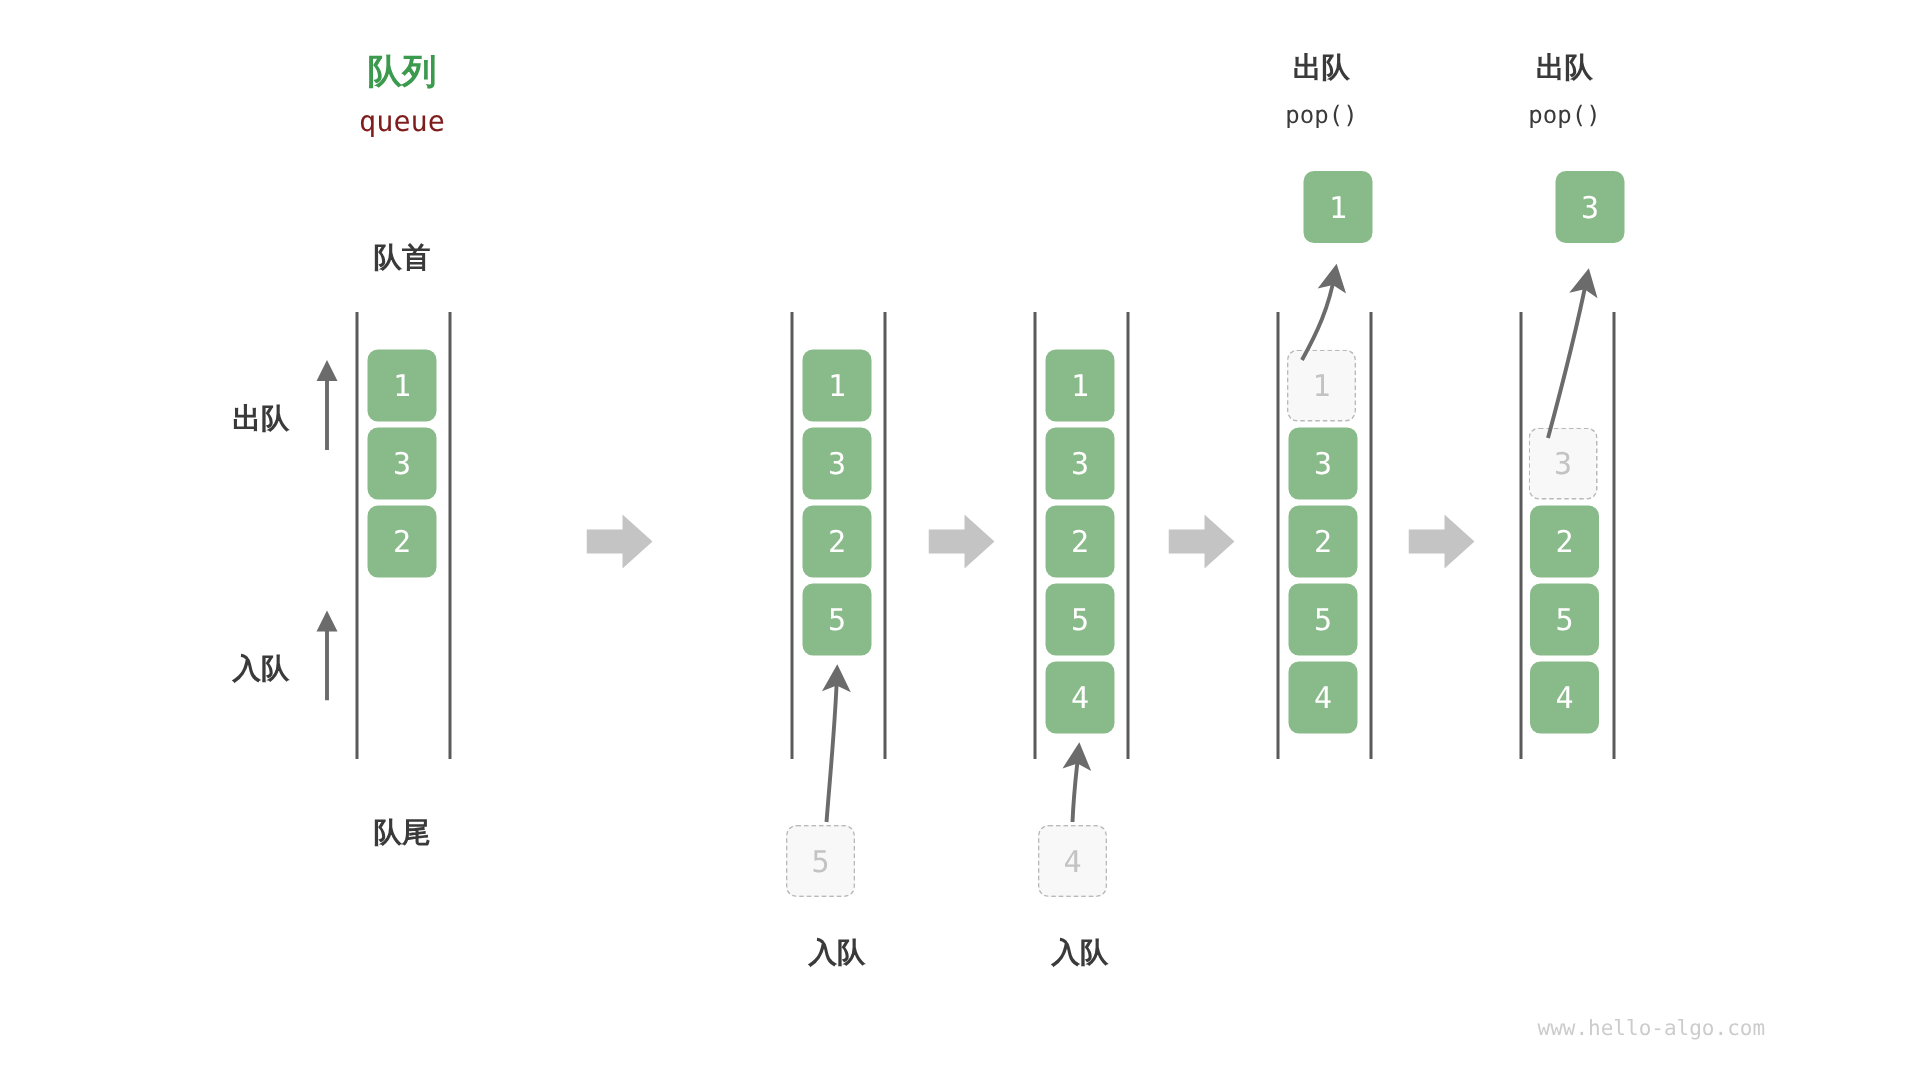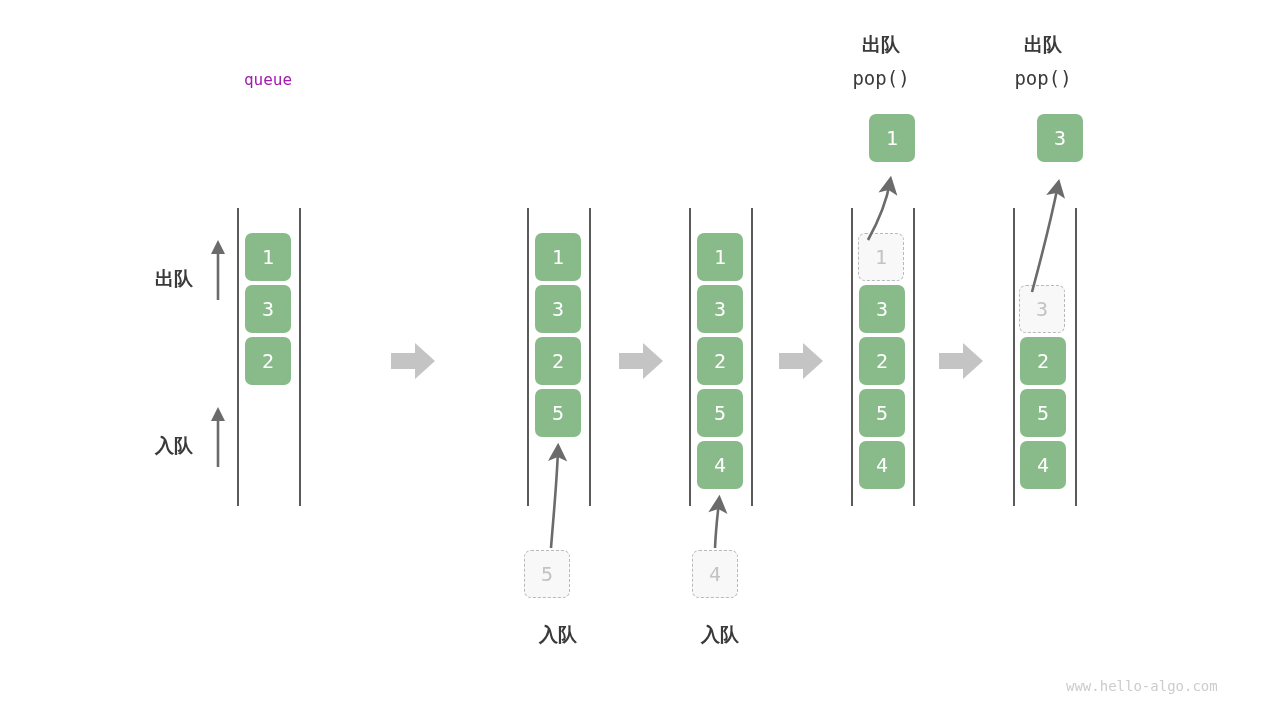--- a/index.html
+++ b/index.html
@@ -13,29 +13,29 @@
   #stage{position:absolute;left:0;top:0;width:1280px;height:720px;}
   .abs{position:absolute;}
 
   
   .title-cn{
     font-size:23px;font-weight:bold;color:#3c9a4f;
     text-align:center;white-space:nowrap;
   }
   .title-en{
     font-family:"DejaVu Sans Mono","Liberation Mono",monospace;
-    font-size:16px;color:#a21caf;text-align:center;white-space:nowrap;
+    font-size:19px;color:#7f1d1d;text-align:center;white-space:nowrap;
   }
   .op-cn{
     font-size:19px;font-weight:bold;color:#3a3a3a;
     text-align:center;white-space:nowrap;
   }
   .op-code{
     font-family:"DejaVu Sans Mono","Liberation Mono",monospace;
-    font-size:19px;color:#3a3a3a;text-align:center;white-space:nowrap;
+    font-size:16px;color:#3a3a3a;text-align:center;white-space:nowrap;
   }
   .op-code .num{color:#3c9a4f;font-weight:bold;}
   .side-label{
     font-size:19px;font-weight:bold;color:#3a3a3a;
     text-align:center;white-space:nowrap;
   }
 
   
   .rail{background:#5a5a5a;width:1.6px;}
 
@@ -67,22 +67,25 @@
   .watermark{
     font-family:"DejaVu Sans Mono","Liberation Mono",monospace;
     font-size:14px;color:#cccccc;white-space:nowrap;
   }
 </style>
 </head>
 <body>
 
 <div id="stage">
 
+  <div class="abs title-cn" style="left:188px;top:32px;width:160px;">队列</div>
   <div class="abs title-en" style="left:188px;top:70px;width:160px;">queue</div>
 
+  <div class="abs side-label" style="left:188px;top:159px;width:160px;">队首</div>
+  <div class="abs side-label" style="left:188px;top:542px;width:160px;">队尾</div>
 
   <div class="abs side-label" style="left:145px;top:266px;width:58px;">出队</div>
   <div class="abs side-label" style="left:145px;top:433px;width:58px;">入队</div>
 
   <svg class="abs upArrow" style="left:209px;top:238px;" viewBox="0 0 18 62">
     <path d="M9 62 L9 12" stroke="#6b6b6b" stroke-width="2.6" fill="none"></path>
     <path d="M9 2 L16 16 L2 16 Z" fill="#6b6b6b"></path>
   </svg>
   <svg class="abs upArrow" style="left:209px;top:405px;" viewBox="0 0 18 62">
     <path d="M9 62 L9 12" stroke="#6b6b6b" stroke-width="2.6" fill="none"></path>
@@ -174,15 +177,15 @@
 
     <path d="M551,548 C554,510 557,480 558,449" stroke="#6b6b6b" stroke-width="2.6" fill="none" marker-end="url(#ah)"></path>
 
     <path d="M715,548 C716,525 718,512 719,501" stroke="#6b6b6b" stroke-width="2.6" fill="none" marker-end="url(#ah)"></path>
 
     <path d="M868,240 C878,222 886,205 890,182" stroke="#6b6b6b" stroke-width="2.6" fill="none" marker-end="url(#ah)"></path>
 
     <path d="M1032,292 C1042,255 1052,215 1058,185" stroke="#6b6b6b" stroke-width="2.6" fill="none" marker-end="url(#ah)"></path>
   </svg>
 
-  <div class="abs watermark" style="left:1066px;top:678px;">www.hello-algo.com</div>
+  <div class="abs watermark" style="left:1025px;top:678px;">www.hello-algo.com</div>
 
 </div>
 
 </body></html>

